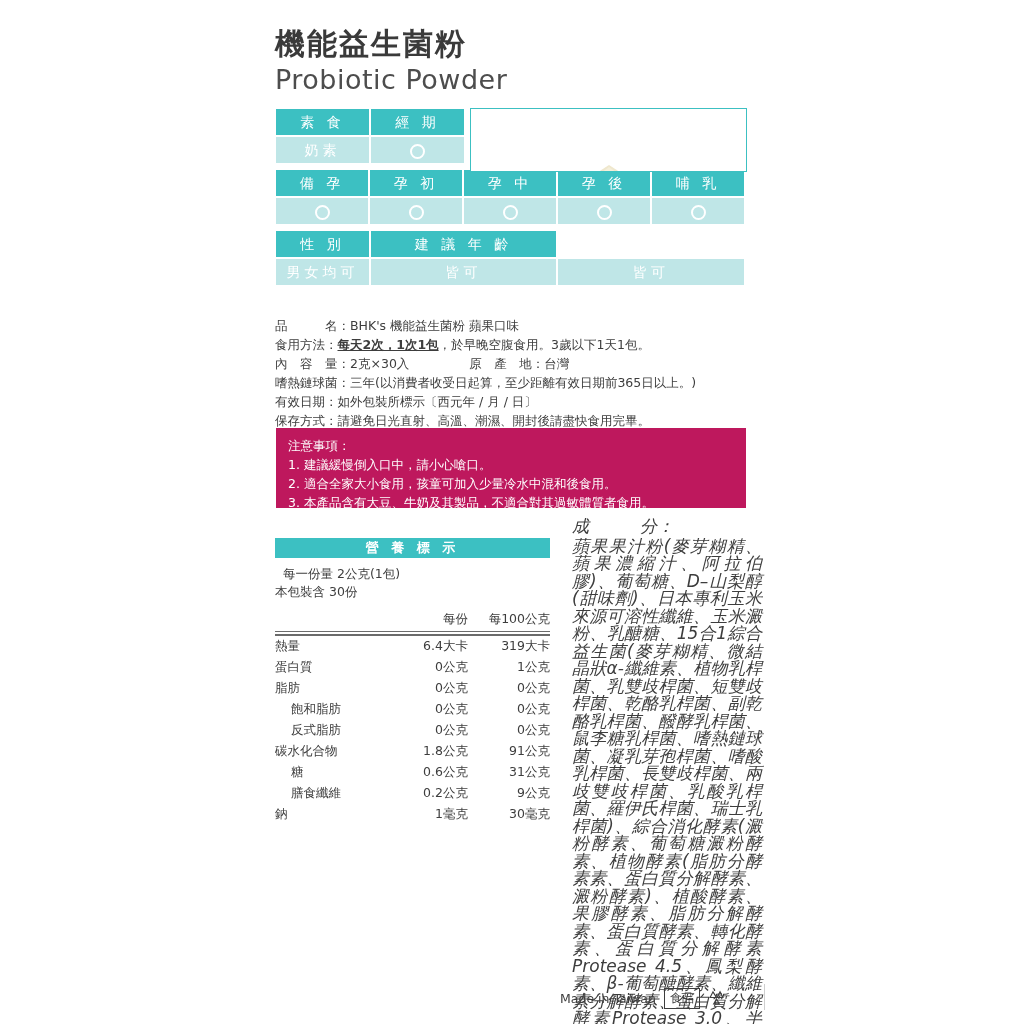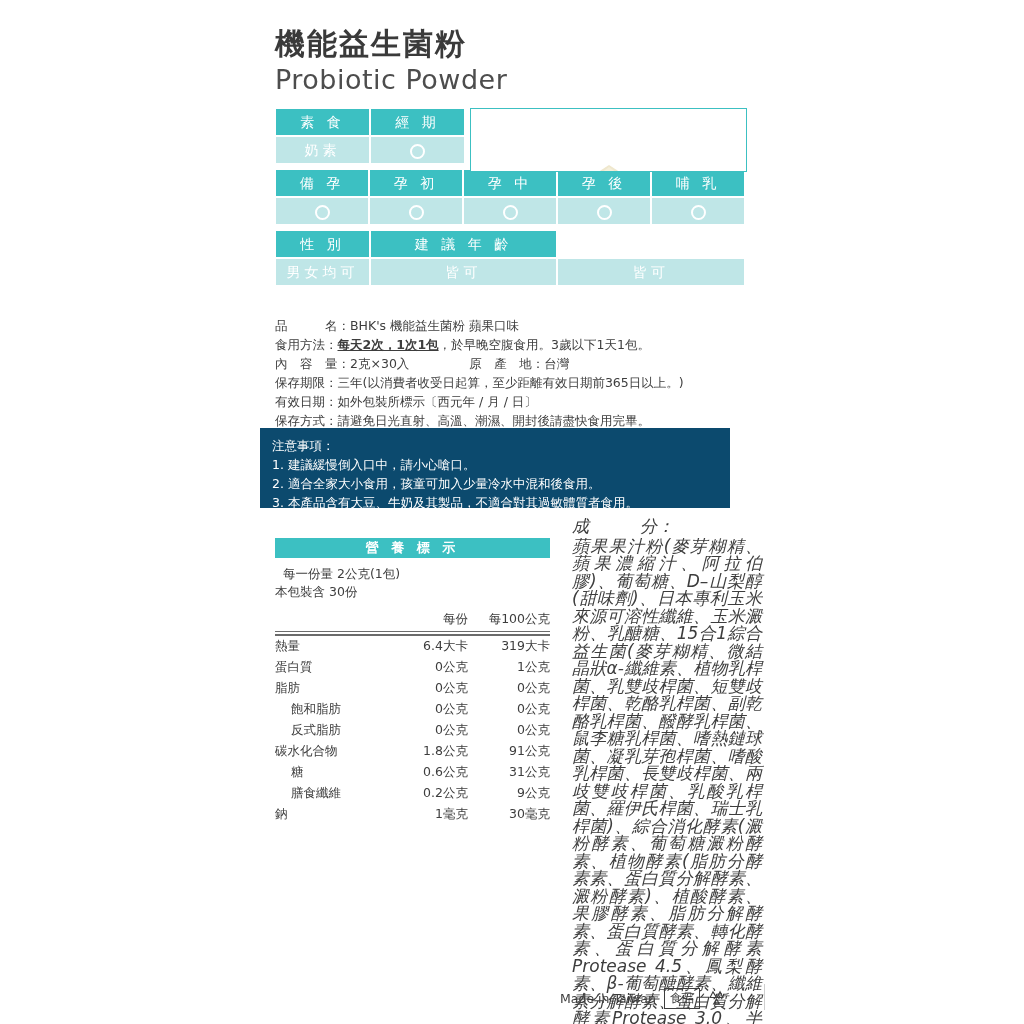--- a/index.html
+++ b/index.html
@@ -71,22 +71,22 @@
     border-bottom:30px solid #f5efda;
   }
   
   .spec{
     position:absolute;left:275px;top:316px;width:470px;
     font-size:12.5px;line-height:19px;color:#3d3d3d;
   }
   .spec u{text-decoration:underline;font-weight:bold;}
   
   .notice{
-    position:absolute;left:260px;top:428px;width:470px;height:80px;
-    background:#0c4a6e;color:#ffffff;
+    position:absolute;left:276px;top:428px;width:470px;height:80px;
+    background:#be185d;color:#ffffff;
     font-size:12.5px;line-height:19px;
     padding:8px 12px;box-sizing:border-box;
   }
   
   .nutri{
     position:absolute;left:275px;top:518px;width:275px;
     font-size:12.5px;color:#3d3d3d;
   }
   .nutri-title{
     background:#3cc0c2;color:#fff;text-align:center;
@@ -182,21 +182,21 @@
     <div>
       <span>品　　　名：</span><span>BHK's 機能益生菌粉 蘋果口味</span>
     </div>
     <div>
       <span>食用方法：</span><u>每天2次，1次1包</u><span>，於早晚空腹食用。3歲以下1天1包。</span>
     </div>
     <div>
       <span>內　容　量：</span><span>2克×30入</span><span style="display:inline-block;width:60px"></span><span>原　產　地：台灣</span>
     </div>
     <div>
-      <span>保存期限：</span><span>三年(以消費者收受日起算，至少距離有效日期前365日以上。)</span>
+      <span>嗜熱鏈球菌：</span><span>三年(以消費者收受日起算，至少距離有效日期前365日以上。)</span>
     </div>
     <div>
       <span>有效日期：</span><span>如外包裝所標示〔西元年 / 月 / 日〕</span>
     </div>
     <div>
       <span>保存方式：</span><span>請避免日光直射、高溫、潮濕、開封後請盡快食用完畢。</span>
     </div>
   </div>
 
   <div class="notice">

